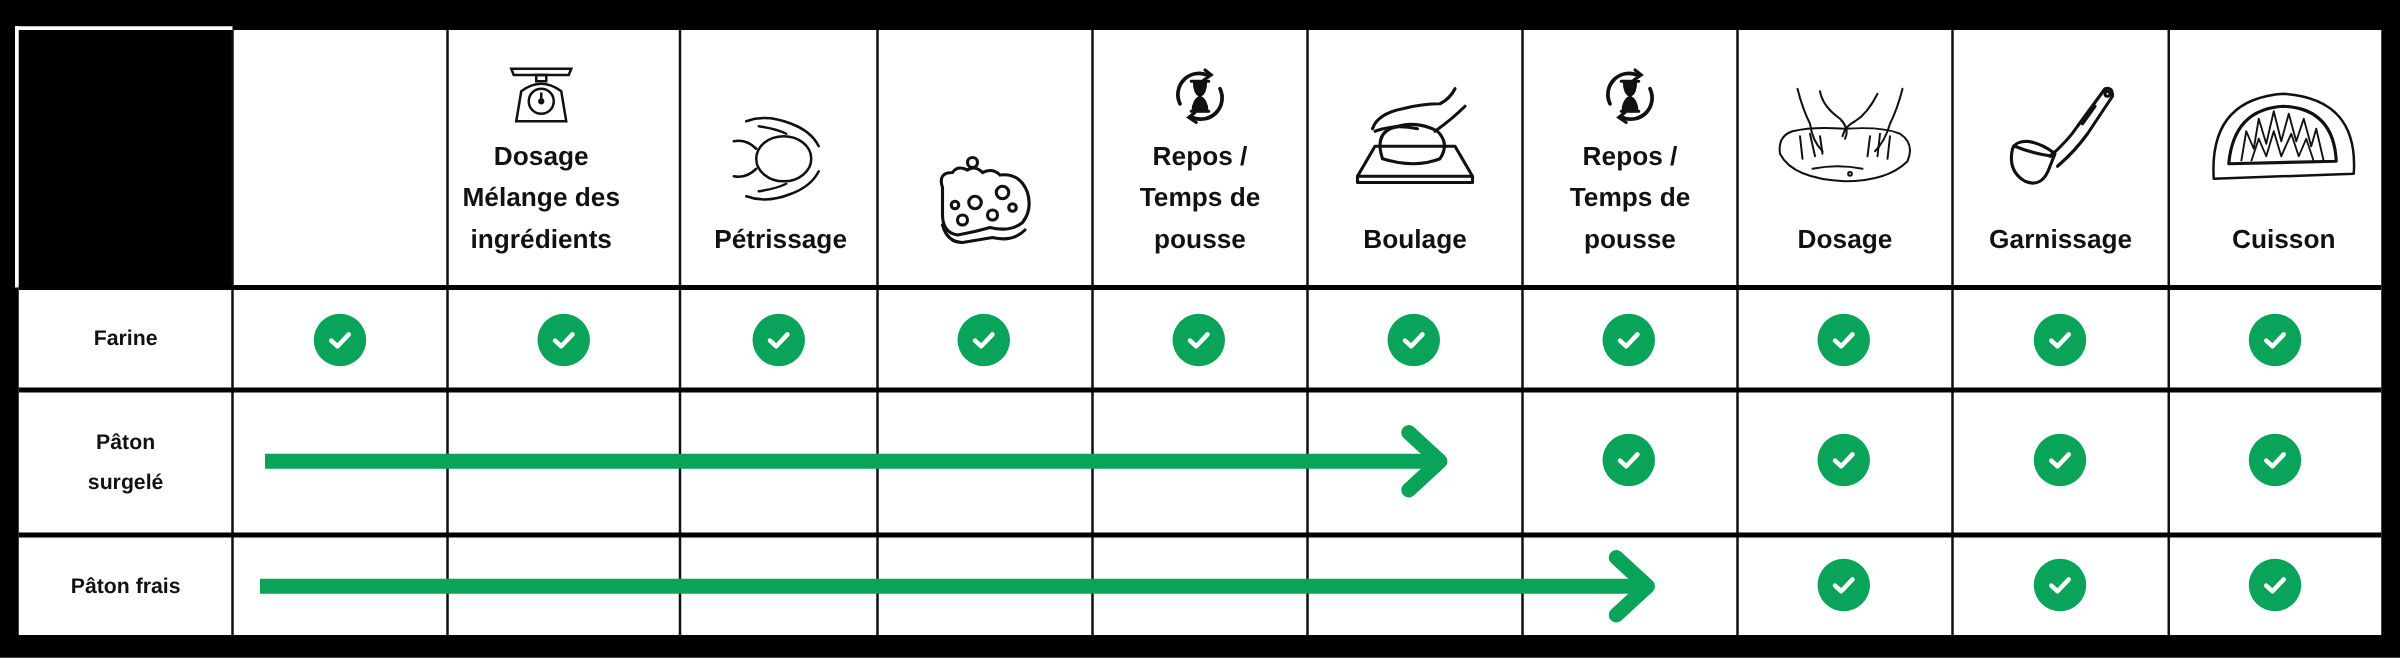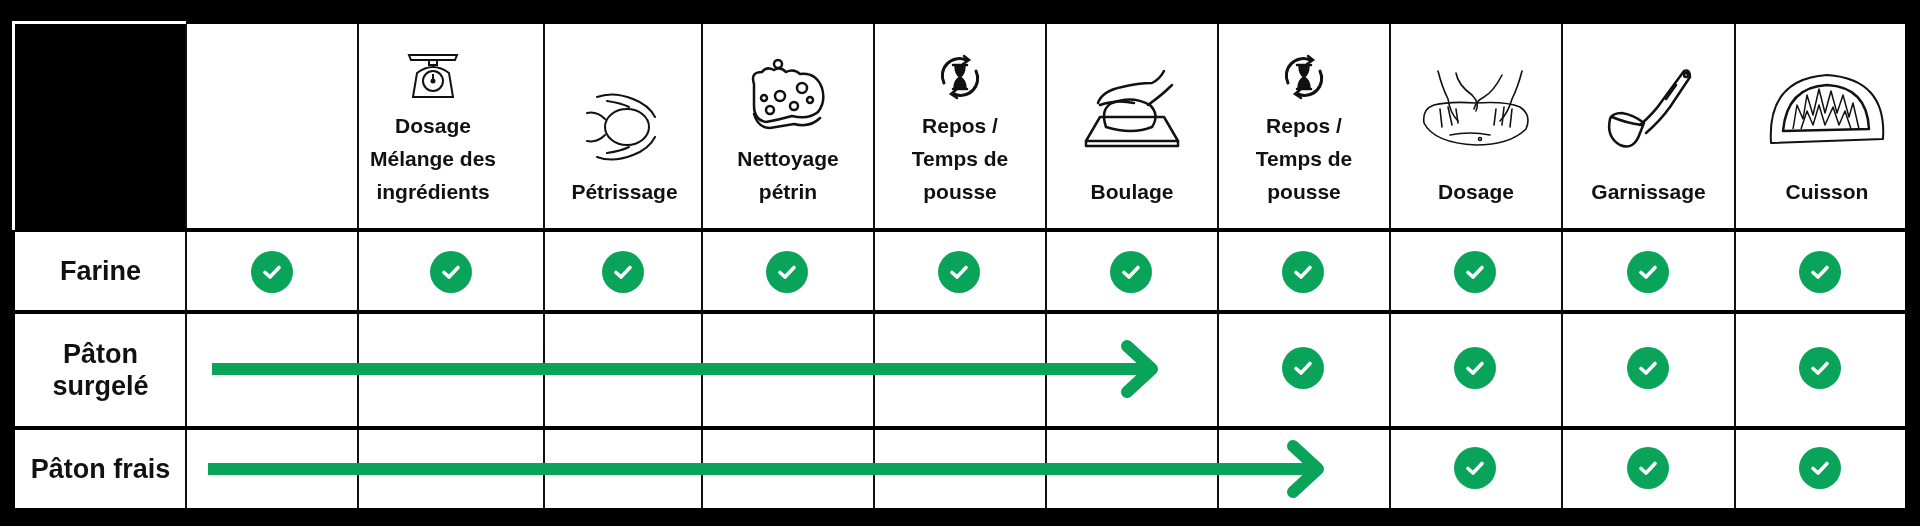--- a/index.html
+++ b/index.html
@@ -32,21 +32,21 @@
     display: flex; align-items: center; justify-content: center;
   }
   .head-label {
     font-weight: bold; font-size: 21px; line-height: 33px;
     color: #111; text-align: center; white-space: pre-line;
   }
 
   .row-label {
     position: absolute; left: 0; width: 171px;
     display: flex; align-items: center; justify-content: center;
-    font-weight: bold; font-size: 27px; line-height: 32px;
+    font-weight: bold; font-size: 17px; line-height: 32px;
     color: #111; text-align: center; white-space: pre-line;
   }
 
   .check {
     position: absolute;
     width: 42px; height: 42px; border-radius: 50%;
     display: flex; align-items: center; justify-content: center;
   }
   .check svg { width: 22px; height: 22px; }
 
@@ -112,22 +112,20 @@
         <path d="M6 26 Q2 14 14 14 Q18 8 26 12 Q32 8 38 14 Q46 10 52 16 Q68 14 74 30 Q78 44 70 54 Q60 62 44 58 Q30 62 18 64 Q6 62 6 48 Z"></path>
         <path d="M6 56 Q10 70 22 70 Q34 68 46 66 Q62 70 72 60"></path>
         <circle cx="16" cy="40" r="3"></circle>
         <circle cx="32" cy="38" r="5"></circle>
         <circle cx="54" cy="30" r="5"></circle>
         <circle cx="62" cy="42" r="3"></circle>
         <circle cx="22" cy="52" r="4"></circle>
         <circle cx="46" cy="48" r="4"></circle>
       </svg>
     </div>
-    <div class="head-label">Nettoyage
-pétrin</div>
   </div>
 
   <div class="head-cell" style="left:860px;width:170px">
     <div class="head-icon" style="height:52px;margin-bottom:6px">
       <svg width="48" height="48" viewBox="0 0 48 48" fill="none" stroke="#111" stroke-width="3" stroke-linecap="round">
         <path d="M8 30 A17 17 0 0 1 30 7"></path>
         <path d="M40 18 A17 17 0 0 1 18 41"></path>
         <path d="M28 3 L33 7 L27 11" stroke-width="2.5"></path>
         <path d="M20 37 L15 41 L21 45" stroke-width="2.5"></path>
         <path d="M17 12 L31 12 M17 36 L31 36" stroke-width="2.5"></path>

